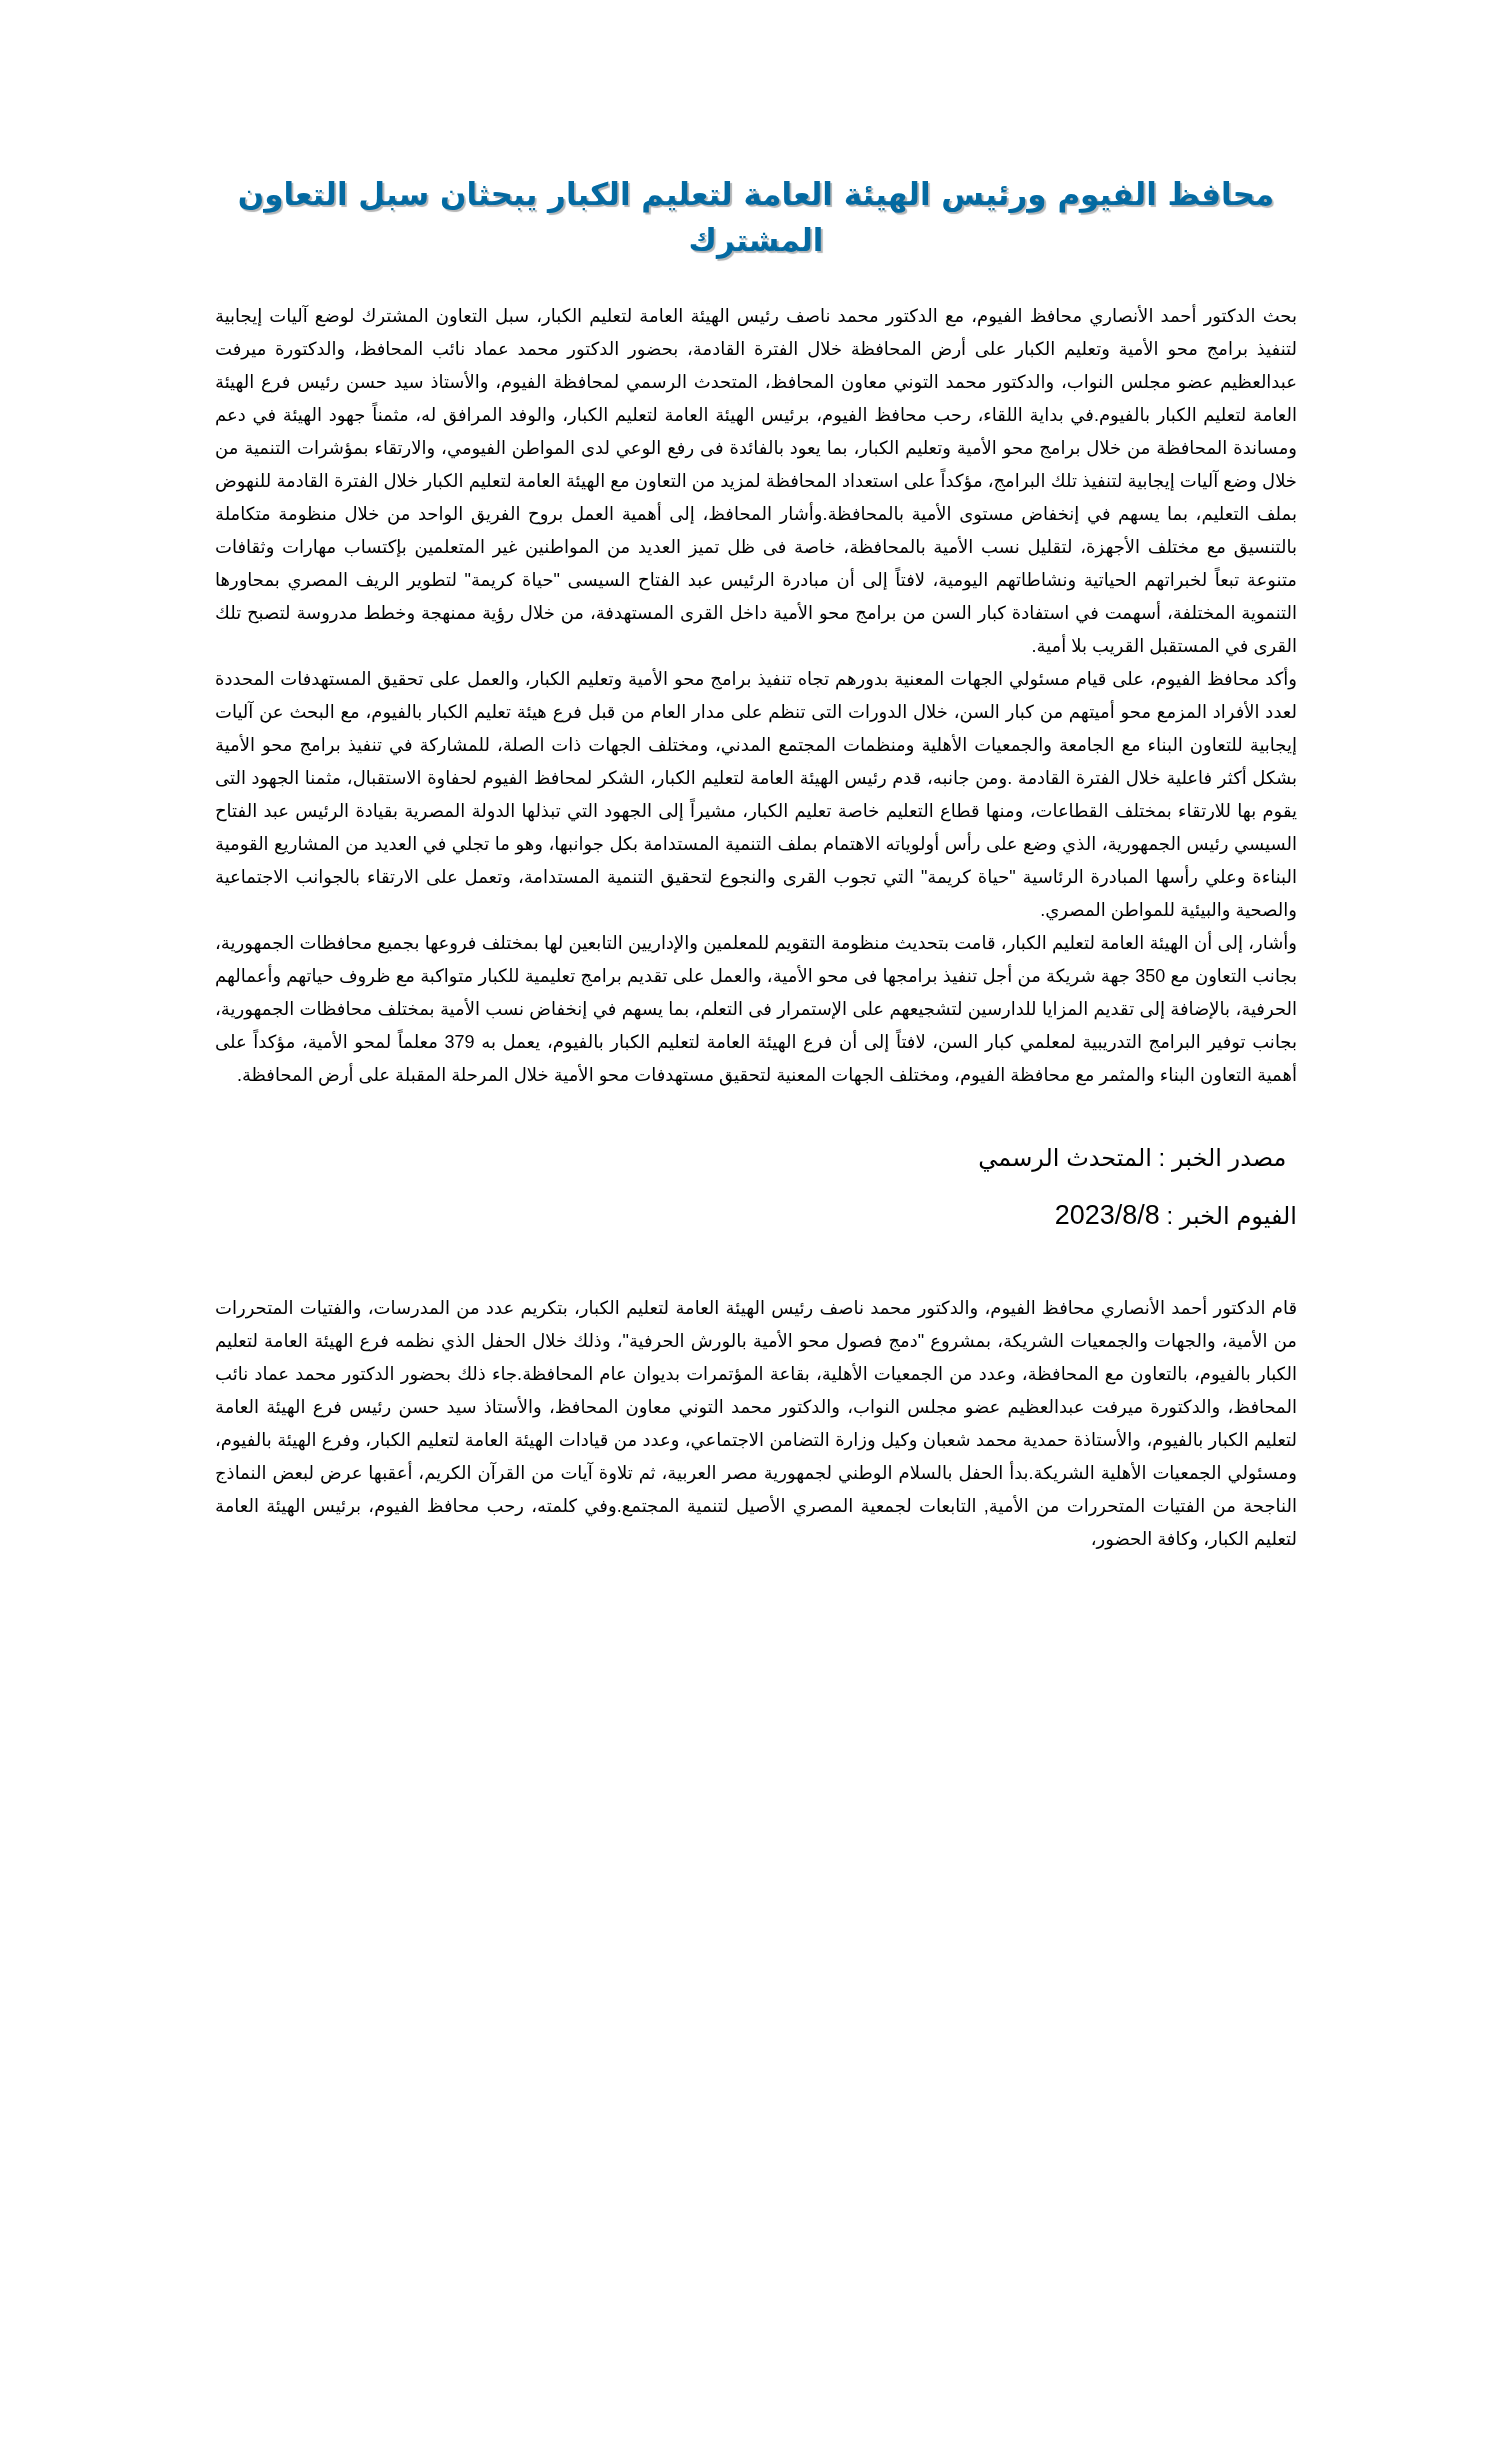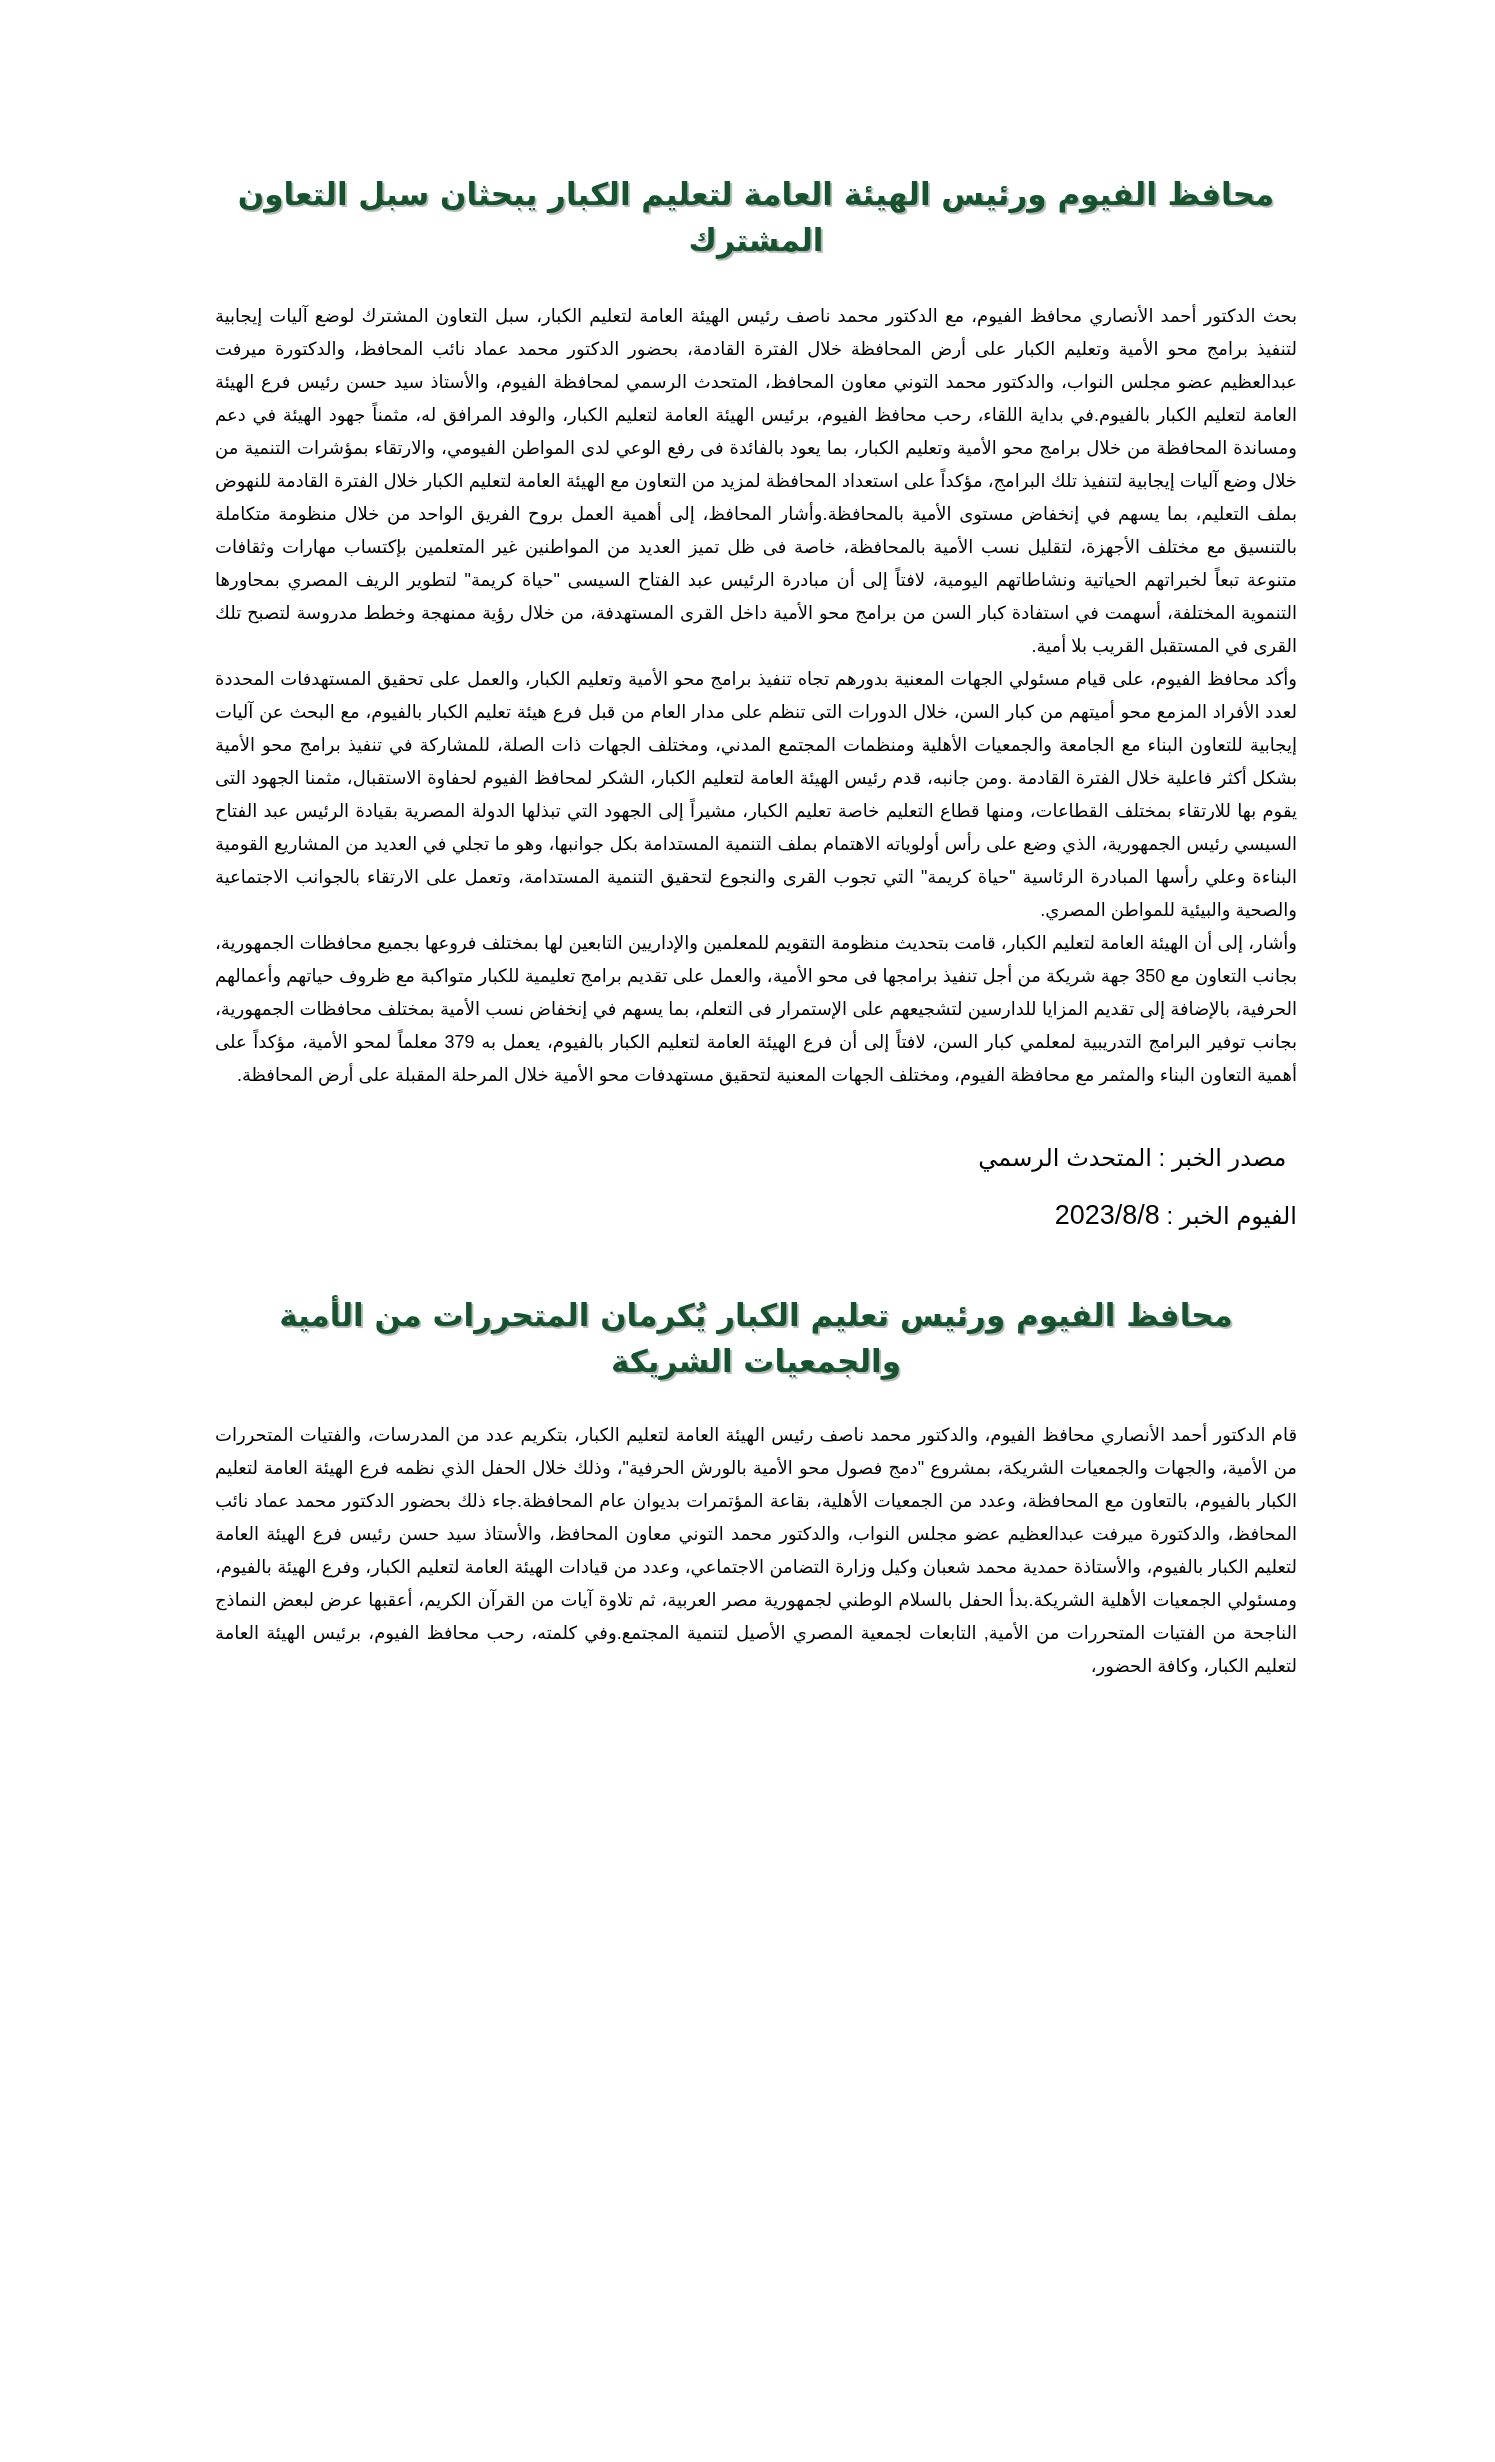--- a/index.html
+++ b/index.html
@@ -18,21 +18,21 @@
       left: 215px;
       top: 171px;
       width: 1082px;
       direction: rtl;
       font-family: "Liberation Sans", "DejaVu Sans", sans-serif;
       color: #000000;
     }
     .article-title {
       font-family: "DejaVu Sans", "Liberation Sans", sans-serif;
       font-weight: bold;
-      color: #14532d;
+      color: #0369a1;
       text-align: center;
       font-size: 31px;
       line-height: 46px;
       margin: 0;
       text-shadow: 1.8px 1.8px 0.9px #b5b5b5;
       letter-spacing: -0.4px;
     }
     .title-1 { margin-bottom: 37px; }
     .title-2 { margin-bottom: 35px; padding: 0 26px; }
     .article-body {
@@ -71,20 +71,19 @@
     <div class="article-body">
       <p>بحث الدكتور أحمد الأنصاري محافظ الفيوم، مع الدكتور محمد ناصف رئيس الهيئة العامة لتعليم الكبار، سبل التعاون المشترك لوضع آليات إيجابية لتنفيذ برامج محو الأمية وتعليم الكبار على أرض المحافظة خلال الفترة القادمة، بحضور الدكتور محمد عماد نائب المحافظ، والدكتورة ميرفت عبدالعظيم عضو مجلس النواب، والدكتور محمد التوني معاون المحافظ، المتحدث الرسمي لمحافظة الفيوم، والأستاذ سيد حسن رئيس فرع الهيئة العامة لتعليم الكبار بالفيوم.في بداية اللقاء، رحب محافظ الفيوم، برئيس الهيئة العامة لتعليم الكبار، والوفد المرافق له، مثمناً جهود الهيئة في دعم ومساندة المحافظة من خلال برامج محو الأمية وتعليم الكبار، بما يعود بالفائدة فى رفع الوعي لدى المواطن الفيومي، والارتقاء بمؤشرات التنمية من خلال وضع آليات إيجابية لتنفيذ تلك البرامج، مؤكداً على استعداد المحافظة لمزيد من التعاون مع الهيئة العامة لتعليم الكبار خلال الفترة القادمة للنهوض بملف التعليم، بما يسهم في إنخفاض مستوى الأمية بالمحافظة.وأشار المحافظ، إلى أهمية العمل بروح الفريق الواحد من خلال منظومة متكاملة بالتنسيق مع مختلف الأجهزة، لتقليل نسب الأمية بالمحافظة، خاصة فى ظل تميز العديد من المواطنين غير المتعلمين بإكتساب مهارات وثقافات متنوعة تبعاً لخبراتهم الحياتية ونشاطاتهم اليومية، لافتاً إلى أن مبادرة الرئيس عبد الفتاح السيسى "حياة كريمة" لتطوير الريف المصري بمحاورها التنموية المختلفة، أسهمت في استفادة كبار السن من برامج محو الأمية داخل القرى المستهدفة، من خلال رؤية ممنهجة وخطط مدروسة لتصبح تلك القرى في المستقبل القريب بلا أمية.</p>
       <p>وأكد محافظ الفيوم، على قيام مسئولي الجهات المعنية بدورهم تجاه تنفيذ برامج محو الأمية وتعليم الكبار، والعمل على تحقيق المستهدفات المحددة لعدد الأفراد المزمع محو أميتهم من كبار السن، خلال الدورات التى تنظم على مدار العام من قبل فرع هيئة تعليم الكبار بالفيوم، مع البحث عن آليات إيجابية للتعاون البناء مع الجامعة والجمعيات الأهلية ومنظمات المجتمع المدني، ومختلف الجهات ذات الصلة، للمشاركة في تنفيذ برامج محو الأمية بشكل أكثر فاعلية خلال الفترة القادمة .ومن جانبه، قدم رئيس الهيئة العامة لتعليم الكبار، الشكر لمحافظ الفيوم لحفاوة الاستقبال، مثمنا الجهود التى يقوم بها للارتقاء بمختلف القطاعات، ومنها قطاع التعليم خاصة تعليم الكبار، مشيراً إلى الجهود التي تبذلها الدولة المصرية بقيادة الرئيس عبد الفتاح السيسي رئيس الجمهورية، الذي وضع على رأس أولوياته الاهتمام بملف التنمية المستدامة بكل جوانبها، وهو ما تجلي في العديد من المشاريع القومية البناءة وعلي رأسها المبادرة الرئاسية "حياة كريمة" التي تجوب القرى والنجوع لتحقيق التنمية المستدامة، وتعمل على الارتقاء بالجوانب الاجتماعية والصحية والبيئية للمواطن المصري.</p>
       <p>وأشار، إلى أن الهيئة العامة لتعليم الكبار، قامت بتحديث منظومة التقويم للمعلمين والإداريين التابعين لها بمختلف فروعها بجميع محافظات الجمهورية، بجانب التعاون مع 350 جهة شريكة من أجل تنفيذ برامجها فى محو الأمية، والعمل على تقديم برامج تعليمية للكبار متواكبة مع ظروف حياتهم وأعمالهم الحرفية، بالإضافة إلى تقديم المزايا للدارسين لتشجيعهم على الإستمرار فى التعلم، بما يسهم في إنخفاض نسب الأمية بمختلف محافظات الجمهورية، بجانب توفير البرامج التدريبية لمعلمي كبار السن، لافتاً إلى أن فرع الهيئة العامة لتعليم الكبار بالفيوم، يعمل به 379 معلماً لمحو الأمية، مؤكداً على أهمية التعاون البناء والمثمر مع محافظة الفيوم، ومختلف الجهات المعنية لتحقيق مستهدفات محو الأمية خلال المرحلة المقبلة على أرض المحافظة.</p>
     </div>
     <p class="meta-line meta-source">مصدر الخبر : المتحدث الرسمي</p>
     <p class="meta-line meta-date"><span>الفيوم الخبر : </span><span class="date-value">2023/8/8</span></p>
   </section>
 
   <section class="second-article">
-    <h1 class="article-title title-2">محافظ الفيوم ورئيس تعليم الكبار يُكرمان المتحررات من الأمية والجمعيات الشريكة</h1>
     <div class="article-body">
       <p>قام الدكتور أحمد الأنصاري محافظ الفيوم، والدكتور محمد ناصف رئيس الهيئة العامة لتعليم الكبار، بتكريم عدد من المدرسات، والفتيات المتحررات من الأمية، والجهات والجمعيات الشريكة، بمشروع "دمج فصول محو الأمية بالورش الحرفية"، وذلك خلال الحفل الذي نظمه فرع الهيئة العامة لتعليم الكبار بالفيوم، بالتعاون مع المحافظة، وعدد من الجمعيات الأهلية، بقاعة المؤتمرات بديوان عام المحافظة.جاء ذلك بحضور الدكتور محمد عماد نائب المحافظ، والدكتورة ميرفت عبدالعظيم عضو مجلس النواب، والدكتور محمد التوني معاون المحافظ، والأستاذ سيد حسن رئيس فرع الهيئة العامة لتعليم الكبار بالفيوم، والأستاذة حمدية محمد شعبان وكيل وزارة التضامن الاجتماعي، وعدد من قيادات الهيئة العامة لتعليم الكبار، وفرع الهيئة بالفيوم، ومسئولي الجمعيات الأهلية الشريكة.بدأ الحفل بالسلام الوطني لجمهورية مصر العربية، ثم تلاوة آيات من القرآن الكريم، أعقبها عرض لبعض النماذج الناجحة من الفتيات المتحررات من الأمية, التابعات لجمعية المصري الأصيل لتنمية المجتمع.وفي كلمته، رحب محافظ الفيوم، برئيس الهيئة العامة لتعليم الكبار، وكافة الحضور،</p>
     </div>
   </section>
 
 </div>
 
 
 </body></html>

